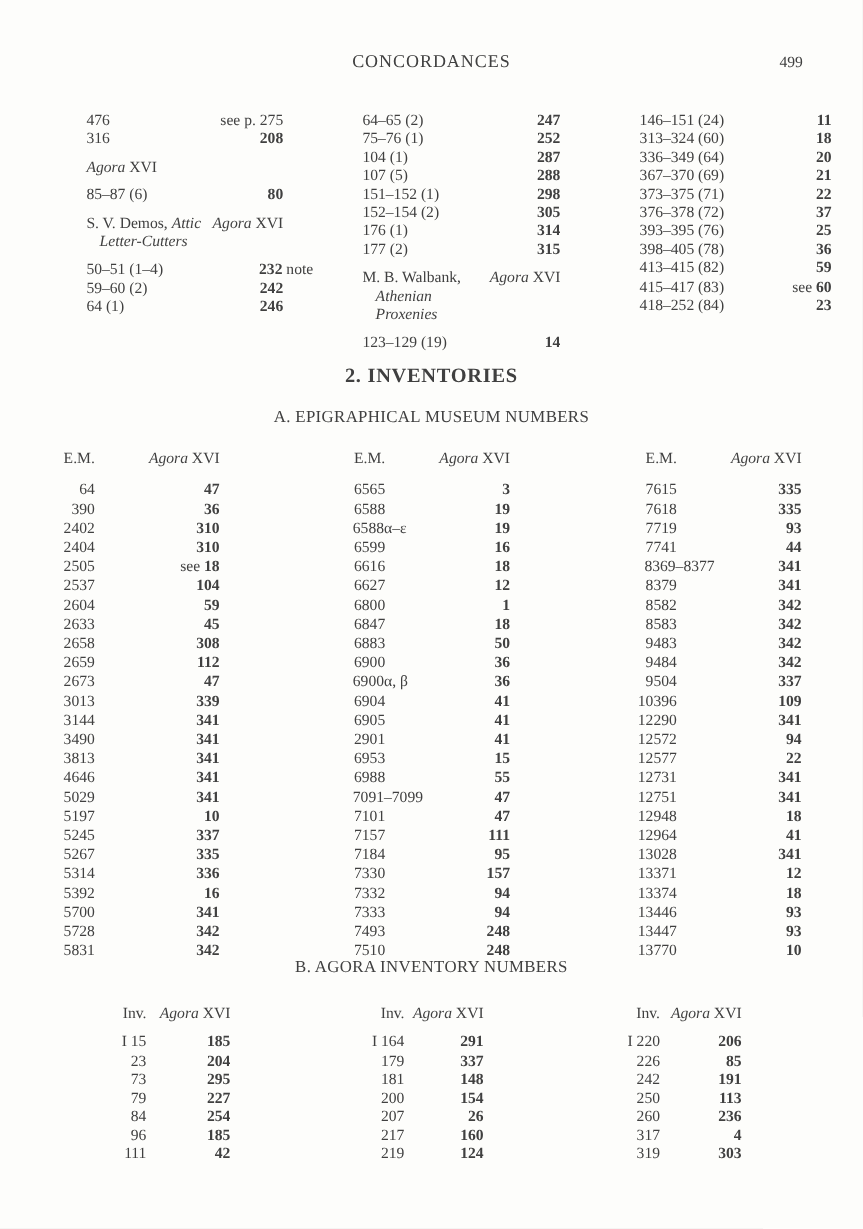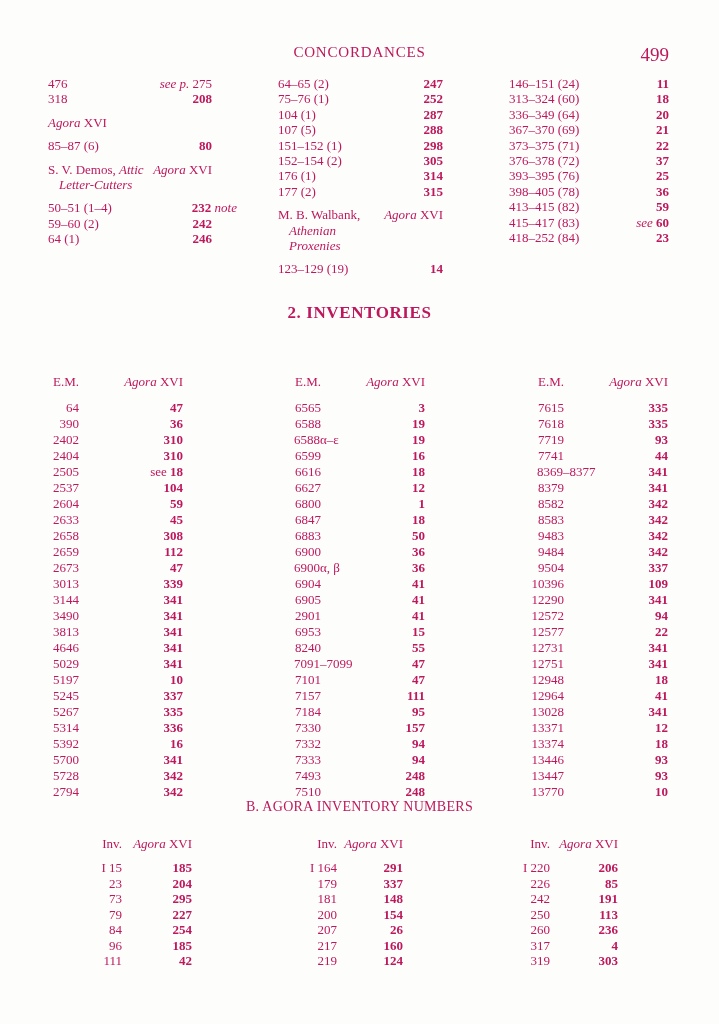--- a/index.html
+++ b/index.html
@@ -1,39 +1,39 @@
 <!DOCTYPE html>
 <html><head>
 <meta charset="utf-8">
 <style>
   * { margin:0; padding:0; box-sizing:border-box; }
   html,body { background:#e8e8e8; }
   .page {
     position:relative; width:719px; height:1024px; margin:0 auto;
-    background:#fdfdfb; color:#be185d;
+    background:#fdfdfb; color:#404040;
     font-family:"Liberation Serif","DejaVu Serif",serif;
     font-size:13px; overflow:hidden;padding-left:16px;
   }
   i, .it { font-style:italic; }
   .r { font-weight:400; }
 
   
   .page-title { position:absolute; top:44px; left:0; width:100%; text-align:center;
     font-size:15px; letter-spacing:0.8px; }
-  .page-num { position:absolute; top:44px; right:50px; font-size:19px; }
+  .page-num { position:absolute; top:44px; right:50px; font-size:13px; }
 
   
-  .cc { position:absolute; top:76px; }
+  .cc { position:absolute; top:92px;margin-left:24px; }
   .cc1 { left:48px;  width:164px; }
   .cc2 { left:278px; width:165px; }
   .cc3 { left:509px; width:160px; }
   .c-row { display:flex; justify-content:space-between; height:15.4px;
     line-height:15.4px; white-space:nowrap; }
   .c-val { font-weight:700; }
-  .c-val .pre, .c-val .suf { font-weight:400;font-style:italic; }
+  .c-val .pre, .c-val .suf { font-weight:400; }
   .c-val.nb { font-weight:400; }
   .c-val.overhang { margin-right:-25px; }
   .c-author { display:flex; justify-content:space-between; align-items:flex-start;
     margin:8px 0; line-height:15.4px; }
   .a-line2 { padding-left:11px; }
   .a-ref { white-space:nowrap; }
 
   
   .h-inv { position:absolute; top:303px; left:0; width:100%; text-align:center;
     font-size:17px; letter-spacing:0.6px;font-weight:bold; }
@@ -71,21 +71,21 @@
 <div class="page">
   <div class="page-title">CONCORDANCES</div>
   <div class="page-num">499</div>
 
   <div class="cc cc1">
       <div class="c-row">
         <span class="c-lbl">476</span>
         <span class="c-val nb"><span class="pre">see p. </span>275</span>
       </div>
       <div class="c-row">
-        <span class="c-lbl">318</span>
+        <span class="c-lbl">316</span>
         <span class="c-val">208</span>
       </div>
       <div class="c-author">
         <div class="a-ref"><i>Agora</i> XVI</div>
       </div>
       <div class="c-row">
         <span class="c-lbl">85–87 (6)</span>
         <span class="c-val">80</span>
       </div>
       <div class="c-author">
@@ -194,20 +194,21 @@
         <span class="c-lbl">415–417 (83)</span>
         <span class="c-val"><span class="pre">see </span>60</span>
       </div>
       <div class="c-row">
         <span class="c-lbl">418–252 (84)</span>
         <span class="c-val">23</span>
       </div>
     </div>
 
   <div class="h-inv">2. INVENTORIES</div>
+  <div class="h-sec-a">A. EPIGRAPHICAL MUSEUM NUMBERS</div>
 
   <div class="tcol ta ta1">
       <div class="t-head">
         <span class="t-num-h">E.M.</span>
         <span class="t-val-h"><i>Agora</i> XVI</span>
       </div>
       <div class="t-row">
         <span class="t-num">64</span>
         <span class="t-val">47</span>
       </div>
@@ -297,21 +298,21 @@
       </div>
       <div class="t-row">
         <span class="t-num">5700</span>
         <span class="t-val">341</span>
       </div>
       <div class="t-row">
         <span class="t-num">5728</span>
         <span class="t-val">342</span>
       </div>
       <div class="t-row">
-        <span class="t-num">2794</span>
+        <span class="t-num">5831</span>
         <span class="t-val">342</span>
       </div>
     </div>
   <div class="tcol ta ta2">
       <div class="t-head">
         <span class="t-num-h">E.M.</span>
         <span class="t-val-h"><i>Agora</i> XVI</span>
       </div>
       <div class="t-row">
         <span class="t-num">6565</span>
@@ -367,21 +368,21 @@
       </div>
       <div class="t-row">
         <span class="t-num">2901</span>
         <span class="t-val">41</span>
       </div>
       <div class="t-row">
         <span class="t-num">6953</span>
         <span class="t-val">15</span>
       </div>
       <div class="t-row">
-        <span class="t-num">8240</span>
+        <span class="t-num">6988</span>
         <span class="t-val">55</span>
       </div>
       <div class="t-row">
         <span class="t-num wide">7091–7099</span>
         <span class="t-val">47</span>
       </div>
       <div class="t-row">
         <span class="t-num">7101</span>
         <span class="t-val">47</span>
       </div>

